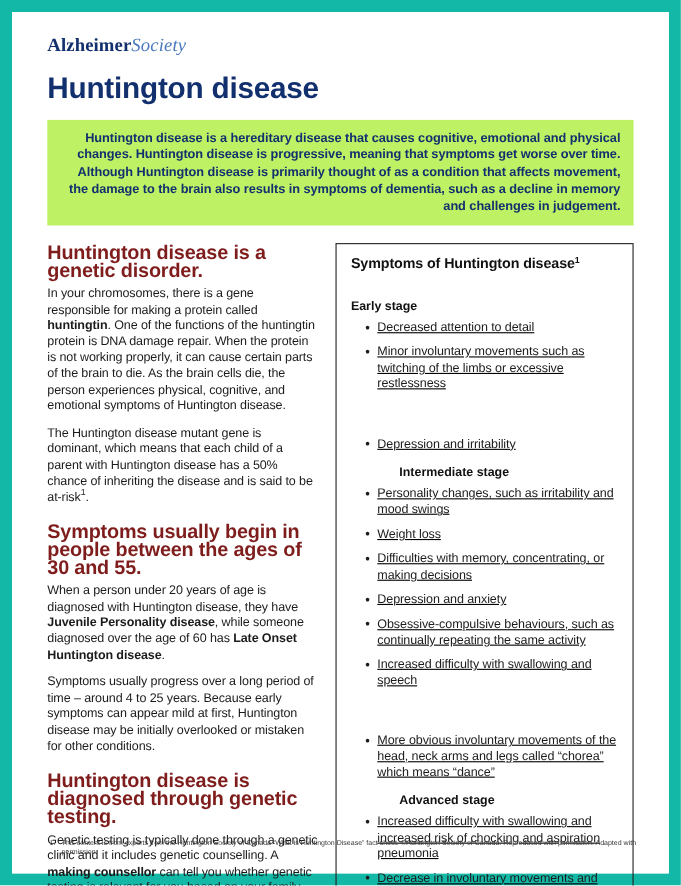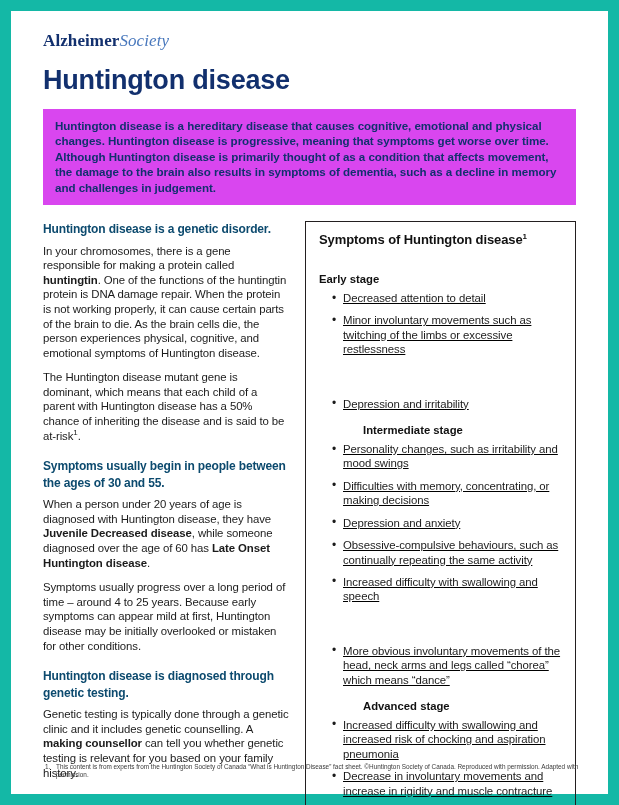--- a/index.html
+++ b/index.html
@@ -56,51 +56,52 @@
     font-size: 27px;
     line-height: 30px;
     font-weight: bold;
     color: #12306e;
     letter-spacing: -0.2px;
   }
 
   
   .intro-box {
     margin: 14px 10px 0 10px;
-    background: #d946ef;
+    background: #bef264;
     padding: 9px 12px 10px 12px;
     color: #12306e;
     font-size: 11.6px;
     line-height: 15.4px;
     font-weight: bold;
     letter-spacing: -0.05px;
+    text-align: right;
   }
 
   
   .columns {
     display: flex;
     margin: 16px 10px 0 10px;
     align-items: flex-start;
   }
   .col-left {
     width: 262px;
     flex: 0 0 262px;
     padding-right: 16px;
     box-sizing: border-box;
   }
   .col-right {
     flex: 1 1 auto;
   }
 
   h2.sect {
     margin: 0 0 6px 0;
-    font-size: 12px;
+    font-size: 18px;
     line-height: 16.5px;
     font-weight: bold;
-    color: #0c4a6e;
+    color: #7f1d1d;
     letter-spacing: -0.15px;
   }
   h2.sect.spaced {
     margin-top: 15px;
   }
 
   p.body {
     margin: 0 0 10px 0;
     font-size: 11.4px;
     line-height: 14.6px;
@@ -195,21 +196,21 @@
 
     <div class="columns">
 
       <div class="col-left">
 
         <h2 class="sect">Huntington disease is a genetic disorder.</h2>
         <p class="body">In your chromosomes, there is a gene responsible for making a protein called <b>huntingtin</b>. One of the functions of the huntingtin protein is DNA damage repair. When the protein is not working properly, it can cause certain parts of the brain to die. As the brain cells die, the person experiences physical, cognitive, and emotional symptoms of Huntington disease.</p>
         <p class="body">The Huntington disease mutant gene is dominant, which means that each child of a parent with Huntington disease has a 50% chance of inheriting the disease and is said to be at-risk<sup>1</sup>.</p>
 
         <h2 class="sect spaced">Symptoms usually begin in people between the ages of 30 and 55.</h2>
-        <p class="body">When a person under 20 years of age is diagnosed with Huntington disease, they have <b>Juvenile Decreased disease</b>, while someone diagnosed over the age of 60 has <b>Late Onset Huntington disease</b>.</p>
+        <p class="body">When a person under 20 years of age is diagnosed with Huntington disease, they have <b>Juvenile Personality disease</b>, while someone diagnosed over the age of 60 has <b>Late Onset Huntington disease</b>.</p>
         <p class="body">Symptoms usually progress over a long period of time – around 4 to 25 years. Because early symptoms can appear mild at first, Huntington disease may be initially overlooked or mistaken for other conditions.</p>
 
         <h2 class="sect spaced">Huntington disease is diagnosed through genetic testing.</h2>
         <p class="body">Genetic testing is typically done through a genetic clinic and it includes genetic counselling. A <b>making counsellor</b> can tell you whether genetic testing is relevant for you based on your family history.</p>
 
       </div>
 
       <div class="col-right">
         <div class="symptoms-box">
 
@@ -218,20 +219,21 @@
           <div class="stage-label">Early stage</div>
           <ul class="bullets">
             <li>Decreased attention to detail</li>
             <li>Minor involuntary movements such as twitching of the limbs or excessive restlessness</li>
             <li>Depression and irritability</li>
           </ul>
 
           <div class="stage-label gap">Intermediate stage</div>
           <ul class="bullets">
             <li>Personality changes, such as irritability and mood swings</li>
+            <li>Weight loss</li>
             <li>Difficulties with memory, concentrating, or making decisions</li>
             <li>Depression and anxiety</li>
             <li>Obsessive-compulsive behaviours, such as continually repeating the same activity</li>
             <li>Increased difficulty with swallowing and speech</li>
             <li>More obvious involuntary movements of the head, neck arms and legs called “chorea” which means “dance”</li>
           </ul>
 
           <div class="stage-label gap">Advanced stage</div>
           <ul class="bullets">
             <li>Increased difficulty with swallowing and increased risk of chocking and aspiration pneumonia</li>

